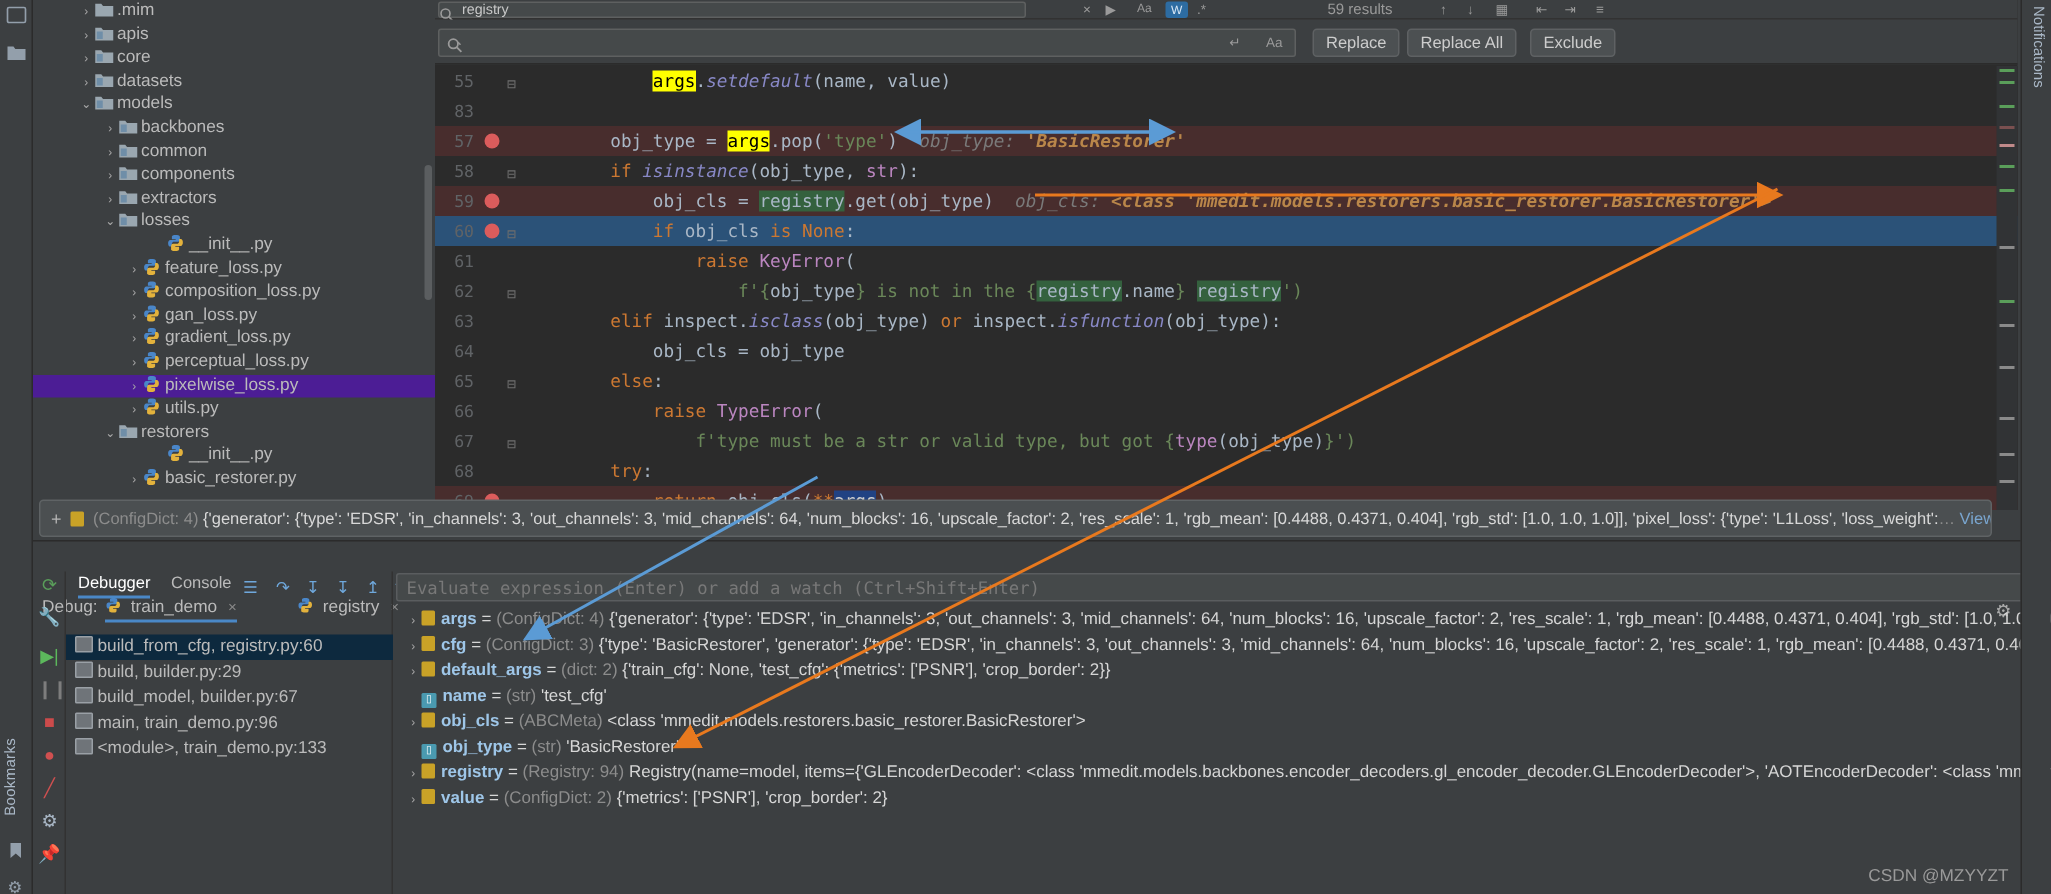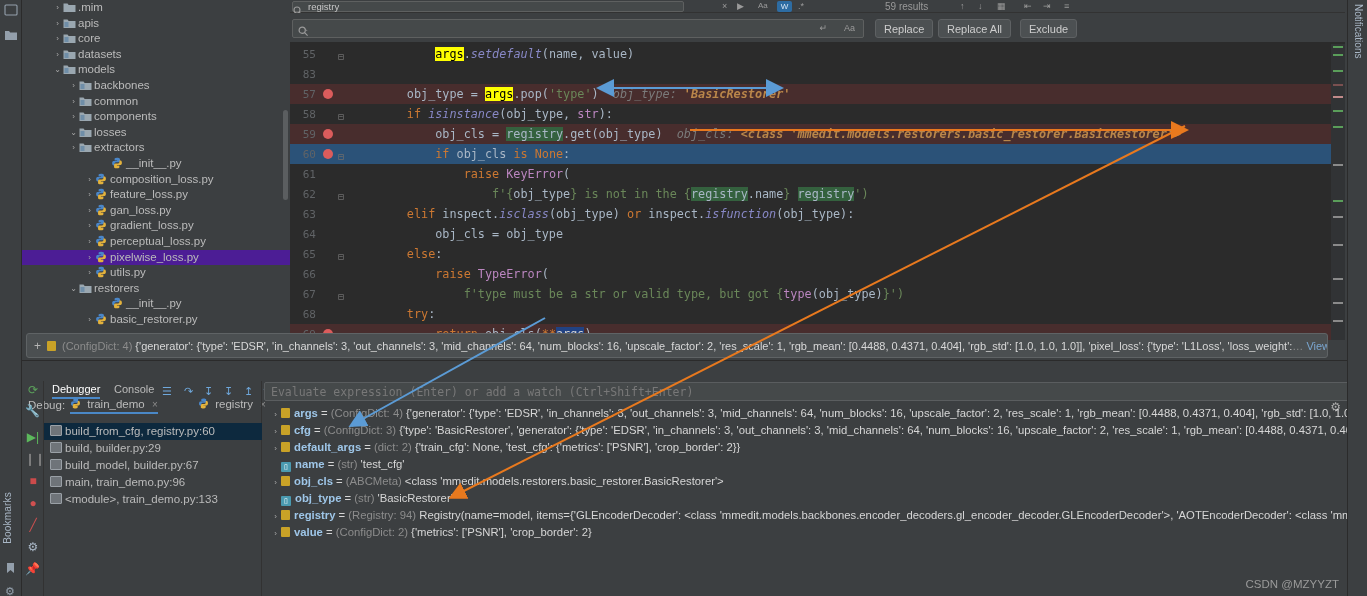--- a/index.html
+++ b/index.html
@@ -299,40 +299,40 @@
               <rect x="1.5" y="4" width="4" height="5" fill="#6f8ea8"></rect>
             </svg></span><span>backbones</span></div>
         <div class="tree-row" style="padding-left:46px"><span class="chev">›</span><span class="ficon"><svg width="13" height="11" viewBox="0 0 13 11">
               <path d="M0.5 1.5h4l1.2 1.5H12.5v7h-12z" fill="#9aa7b0"></path>
               <rect x="1.5" y="4" width="4" height="5" fill="#6f8ea8"></rect>
             </svg></span><span>common</span></div>
         <div class="tree-row" style="padding-left:46px"><span class="chev">›</span><span class="ficon"><svg width="13" height="11" viewBox="0 0 13 11">
               <path d="M0.5 1.5h4l1.2 1.5H12.5v7h-12z" fill="#9aa7b0"></path>
               <rect x="1.5" y="4" width="4" height="5" fill="#6f8ea8"></rect>
             </svg></span><span>components</span></div>
+        <div class="tree-row" style="padding-left:46px"><span class="chev">›</span><span class="ficon"><svg width="13" height="11" viewBox="0 0 13 11">
+              <path d="M0.5 1.5h4l1.2 1.5H12.5v7h-12z" fill="#9aa7b0"></path>
+              <rect x="1.5" y="4" width="4" height="5" fill="#6f8ea8"></rect>
+            </svg></span><span>extractors</span></div>
         <div class="tree-row" style="padding-left:46px"><span class="chev">⌄</span><span class="ficon"><svg width="13" height="11" viewBox="0 0 13 11">
               <path d="M0.5 1.5h4l1.2 1.5H12.5v7h-12z" fill="#9aa7b0"></path>
               <rect x="1.5" y="4" width="4" height="5" fill="#6f8ea8"></rect>
             </svg></span><span>losses</span></div>
-        <div class="tree-row" style="padding-left:46px"><span class="chev">›</span><span class="ficon"><svg width="13" height="11" viewBox="0 0 13 11">
-              <path d="M0.5 1.5h4l1.2 1.5H12.5v7h-12z" fill="#9aa7b0"></path>
-              <rect x="1.5" y="4" width="4" height="5" fill="#6f8ea8"></rect>
-            </svg></span><span>extractors</span></div>
         <div class="tree-row" style="padding-left:78px"><span class="chev"></span><span class="ficon"><svg width="12" height="12" viewBox="0 0 11 11">
               <path d="M5.5 0.6C3.2.6 3.3 1.7 3.3 1.7v1.5h2.3v.4H2.6S1 3.4 1 5.6c0 2.2 1.4 2.1 1.4 2.1h.9V6.2s0-1.4 1.4-1.4h2.2s1.3 0 1.3-1.3V1.8S8.4.6 5.5.6z" fill="#4a86c8"></path>
               <path d="M5.5 10.4c2.3 0 2.2-1.1 2.2-1.1V7.8H5.4v-.4h3s1.6 0 1.6-2.2c0-2.2-1.4-2.1-1.4-2.1h-.9v1.5s0 1.4-1.4 1.4H4.1s-1.3 0-1.3 1.3v2.1s-.1 1 2.7 1z" fill="#e3b23c"></path>
             </svg></span><span>__init__.py</span></div>
         <div class="tree-row" style="padding-left:62px"><span class="chev">›</span><span class="ficon"><svg width="12" height="12" viewBox="0 0 11 11">
               <path d="M5.5 0.6C3.2.6 3.3 1.7 3.3 1.7v1.5h2.3v.4H2.6S1 3.4 1 5.6c0 2.2 1.4 2.1 1.4 2.1h.9V6.2s0-1.4 1.4-1.4h2.2s1.3 0 1.3-1.3V1.8S8.4.6 5.5.6z" fill="#4a86c8"></path>
               <path d="M5.5 10.4c2.3 0 2.2-1.1 2.2-1.1V7.8H5.4v-.4h3s1.6 0 1.6-2.2c0-2.2-1.4-2.1-1.4-2.1h-.9v1.5s0 1.4-1.4 1.4H4.1s-1.3 0-1.3 1.3v2.1s-.1 1 2.7 1z" fill="#e3b23c"></path>
+            </svg></span><span>feature_loss.py</span></div>
+        <div class="tree-row" style="padding-left:62px"><span class="chev">›</span><span class="ficon"><svg width="12" height="12" viewBox="0 0 11 11">
+              <path d="M5.5 0.6C3.2.6 3.3 1.7 3.3 1.7v1.5h2.3v.4H2.6S1 3.4 1 5.6c0 2.2 1.4 2.1 1.4 2.1h.9V6.2s0-1.4 1.4-1.4h2.2s1.3 0 1.3-1.3V1.8S8.4.6 5.5.6z" fill="#4a86c8"></path>
+              <path d="M5.5 10.4c2.3 0 2.2-1.1 2.2-1.1V7.8H5.4v-.4h3s1.6 0 1.6-2.2c0-2.2-1.4-2.1-1.4-2.1h-.9v1.5s0 1.4-1.4 1.4H4.1s-1.3 0-1.3 1.3v2.1s-.1 1 2.7 1z" fill="#e3b23c"></path>
             </svg></span><span>composition_loss.py</span></div>
-        <div class="tree-row" style="padding-left:62px"><span class="chev">›</span><span class="ficon"><svg width="12" height="12" viewBox="0 0 11 11">
-              <path d="M5.5 0.6C3.2.6 3.3 1.7 3.3 1.7v1.5h2.3v.4H2.6S1 3.4 1 5.6c0 2.2 1.4 2.1 1.4 2.1h.9V6.2s0-1.4 1.4-1.4h2.2s1.3 0 1.3-1.3V1.8S8.4.6 5.5.6z" fill="#4a86c8"></path>
-              <path d="M5.5 10.4c2.3 0 2.2-1.1 2.2-1.1V7.8H5.4v-.4h3s1.6 0 1.6-2.2c0-2.2-1.4-2.1-1.4-2.1h-.9v1.5s0 1.4-1.4 1.4H4.1s-1.3 0-1.3 1.3v2.1s-.1 1 2.7 1z" fill="#e3b23c"></path>
-            </svg></span><span>feature_loss.py</span></div>
         <div class="tree-row" style="padding-left:62px"><span class="chev">›</span><span class="ficon"><svg width="12" height="12" viewBox="0 0 11 11">
               <path d="M5.5 0.6C3.2.6 3.3 1.7 3.3 1.7v1.5h2.3v.4H2.6S1 3.4 1 5.6c0 2.2 1.4 2.1 1.4 2.1h.9V6.2s0-1.4 1.4-1.4h2.2s1.3 0 1.3-1.3V1.8S8.4.6 5.5.6z" fill="#4a86c8"></path>
               <path d="M5.5 10.4c2.3 0 2.2-1.1 2.2-1.1V7.8H5.4v-.4h3s1.6 0 1.6-2.2c0-2.2-1.4-2.1-1.4-2.1h-.9v1.5s0 1.4-1.4 1.4H4.1s-1.3 0-1.3 1.3v2.1s-.1 1 2.7 1z" fill="#e3b23c"></path>
             </svg></span><span>gan_loss.py</span></div>
         <div class="tree-row" style="padding-left:62px"><span class="chev">›</span><span class="ficon"><svg width="12" height="12" viewBox="0 0 11 11">
               <path d="M5.5 0.6C3.2.6 3.3 1.7 3.3 1.7v1.5h2.3v.4H2.6S1 3.4 1 5.6c0 2.2 1.4 2.1 1.4 2.1h.9V6.2s0-1.4 1.4-1.4h2.2s1.3 0 1.3-1.3V1.8S8.4.6 5.5.6z" fill="#4a86c8"></path>
               <path d="M5.5 10.4c2.3 0 2.2-1.1 2.2-1.1V7.8H5.4v-.4h3s1.6 0 1.6-2.2c0-2.2-1.4-2.1-1.4-2.1h-.9v1.5s0 1.4-1.4 1.4H4.1s-1.3 0-1.3 1.3v2.1s-.1 1 2.7 1z" fill="#e3b23c"></path>
             </svg></span><span>gradient_loss.py</span></div>
         <div class="tree-row" style="padding-left:62px"><span class="chev">›</span><span class="ficon"><svg width="12" height="12" viewBox="0 0 11 11">
               <path d="M5.5 0.6C3.2.6 3.3 1.7 3.3 1.7v1.5h2.3v.4H2.6S1 3.4 1 5.6c0 2.2 1.4 2.1 1.4 2.1h.9V6.2s0-1.4 1.4-1.4h2.2s1.3 0 1.3-1.3V1.8S8.4.6 5.5.6z" fill="#4a86c8"></path>

